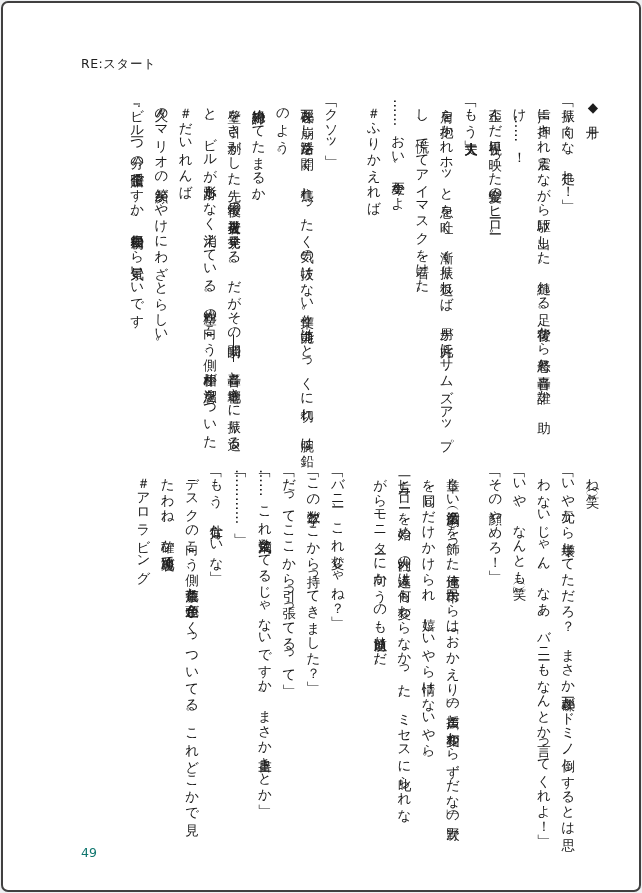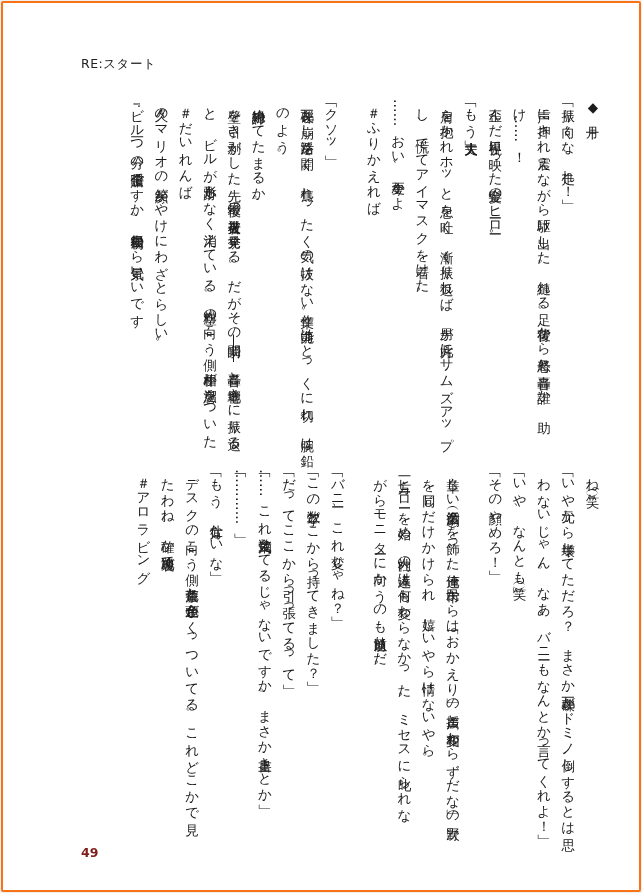--- a/index.html
+++ b/index.html
@@ -7,39 +7,38 @@
     width: 642px;
     height: 893px;
     background: #eef0f2;
     font-family: "DejaVu Sans", "Liberation Sans", sans-serif;
     position: relative;
   }
   .page {
     position: absolute;
     inset: 1px;
     background: #ffffff;
-    border: 2px solid #f97316;
-    border-radius: 2px;
+    border: 2px solid #404040;
+    border-radius: 7px;
     overflow: hidden;
   }
   .running-header {
     position: absolute;
     left: 78px;
     top: 53px;
     font-size: 12.5px;
     color: #222222;
     letter-spacing: 0.5px;
   }
   .page-number {
     position: absolute;
     left: 78px;
     top: 842px;
     font-size: 12.5px;
-    color: #7f1d1d;
-    font-weight: bold;
+    color: #0f766e;
   }
   .vtext {
     position: absolute;
     right: 34px;
     writing-mode: vertical-rl;
     text-orientation: mixed;
     font-size: 13.5px;
     letter-spacing: 0.3px;
     line-height: 1.8;
     color: #1c1c1c;

